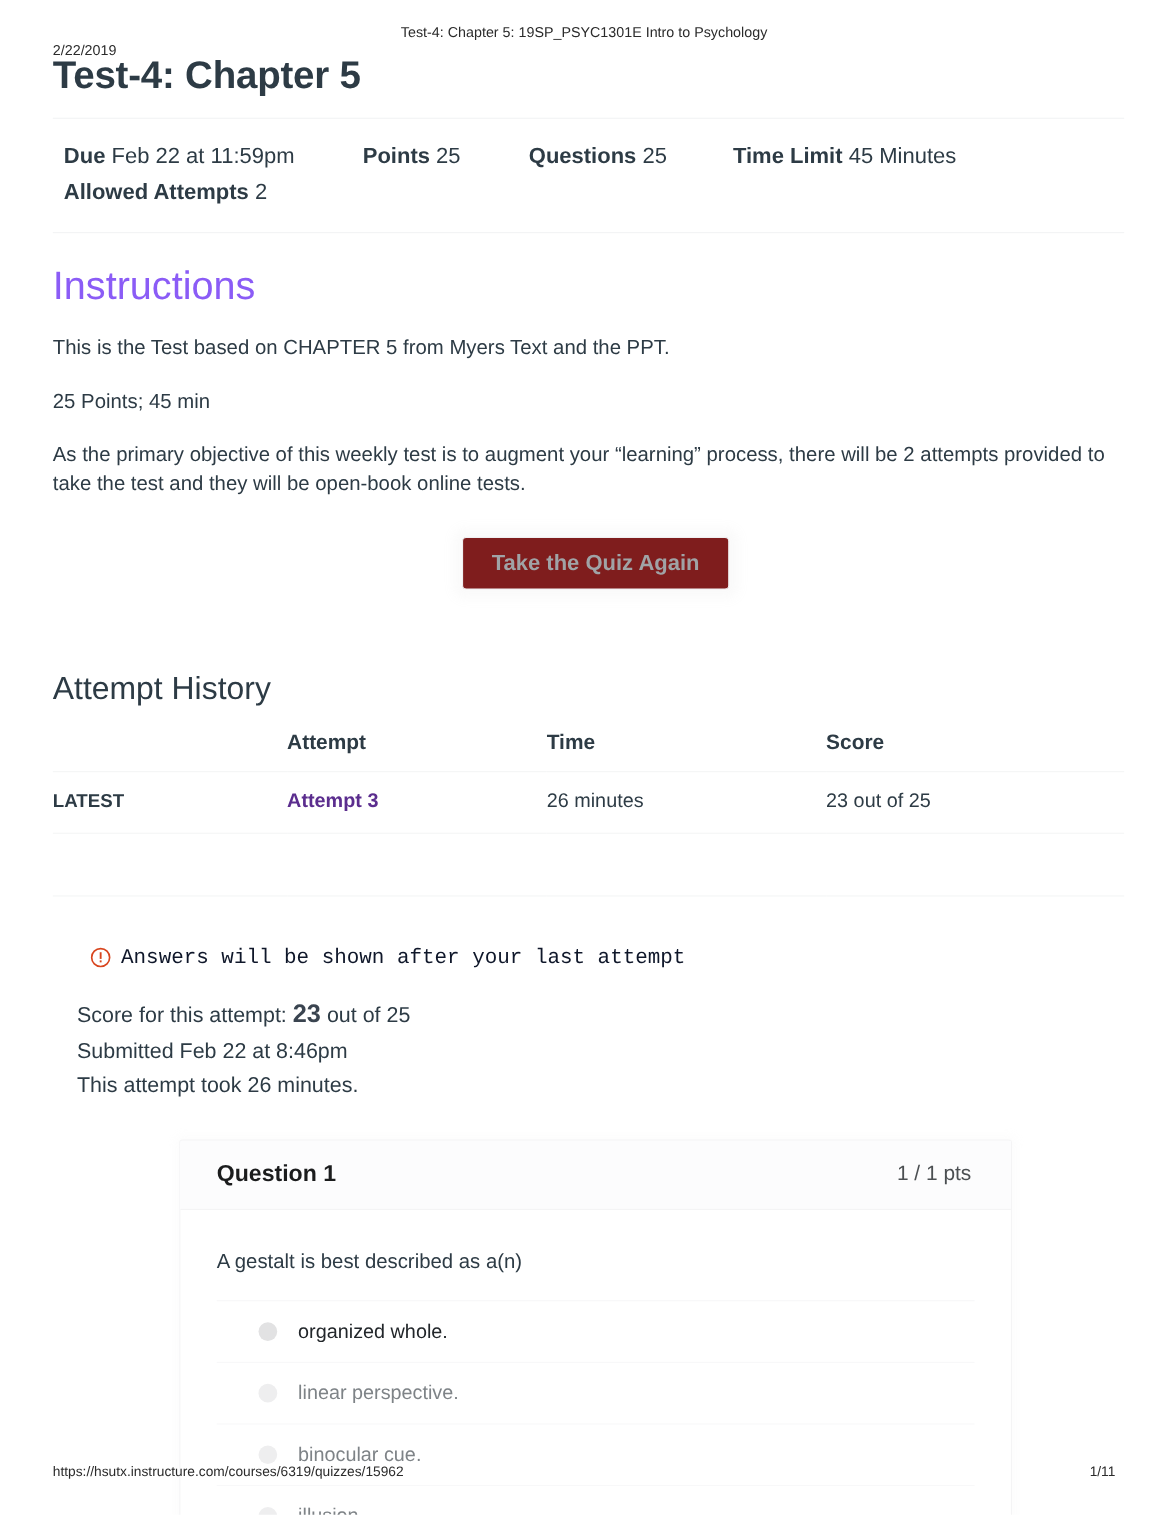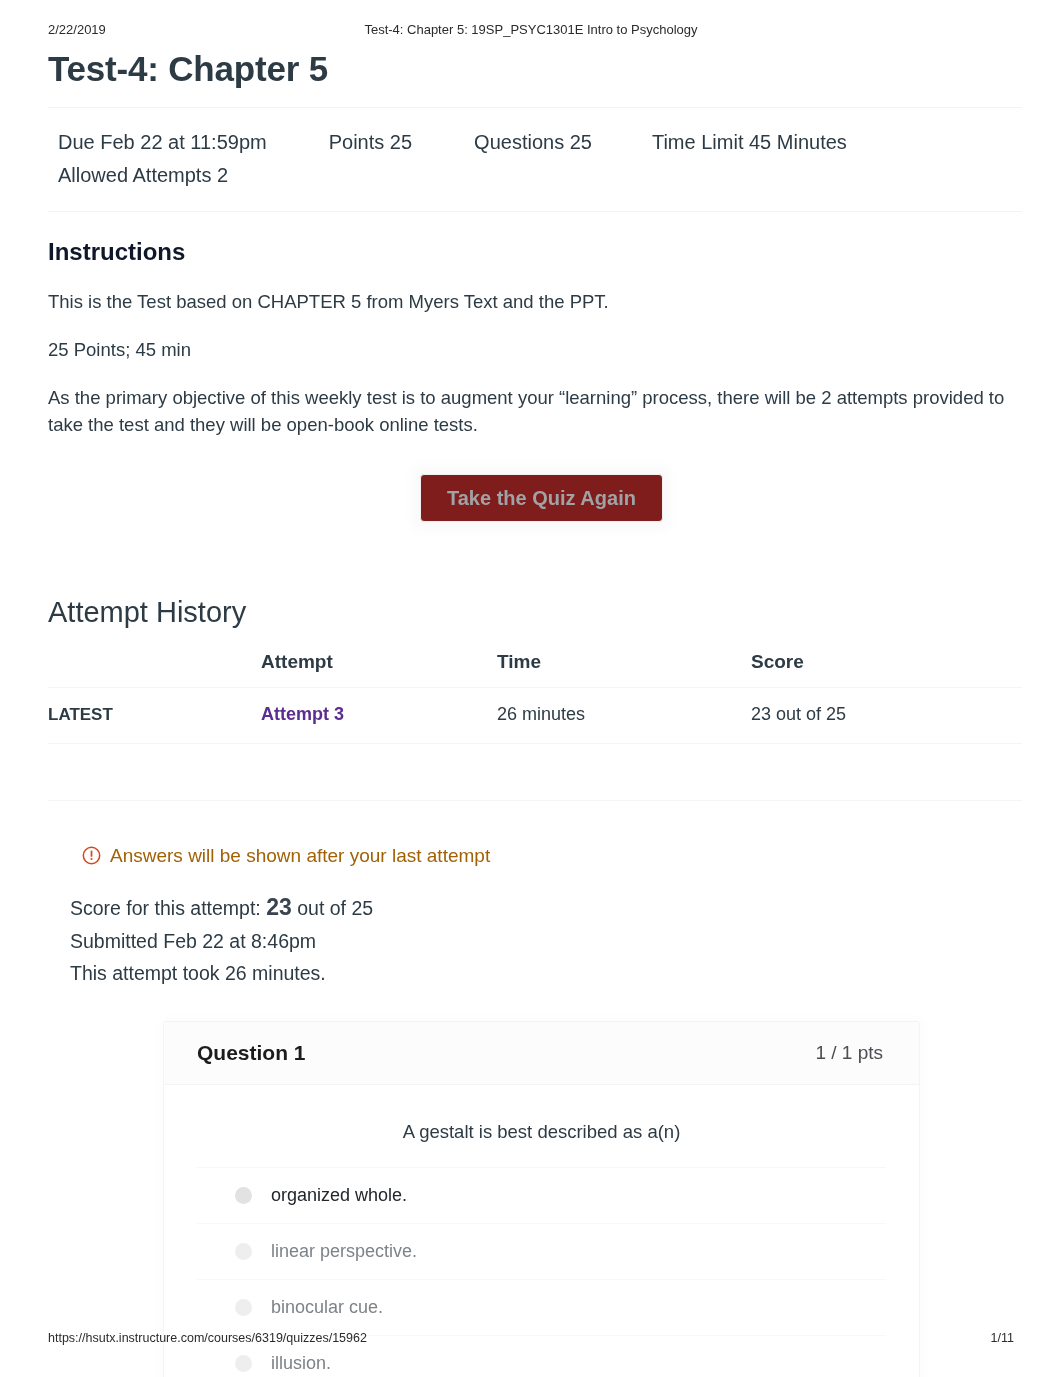--- a/index.html
+++ b/index.html
@@ -22,21 +22,21 @@
     top: 22px;
     left: 0;
     width: 1062px;
     height: 18px;
     font-size: 13px;
     color: #2b2b2b;
   }
   .print-header .ph-date {
     position: absolute;
     left: 48px;
-    top: 0;
+    top: 16px;
   }
   .print-header .ph-title {
     position: absolute;
     left: 0;
     top: 0;
     width: 1062px;
     text-align: center;
   }
   .print-footer {
     position: absolute;
@@ -82,30 +82,30 @@
     padding: 18px 10px 20px 10px;
     margin-bottom: 26px;
   }
   .meta-row {
     font-size: 20px;
     line-height: 1.62;
     color: #2d3b45;
     white-space: nowrap;
   }
   .meta-item { display: inline-block; }
-  .meta-label { font-weight: normal; }
+  .meta-label { font-weight: bold; }
   .meta-value { font-weight: normal; }
   .meta-gap-1 { display: inline-block; width: 62px; }
   .meta-gap-2 { display: inline-block; width: 62px; }
   .meta-gap-3 { display: inline-block; width: 60px; }
 
   h2.section-heading {
-    font-size: 24px;
-    font-weight: bold;
-    color: #0f172a;
+    font-size: 36px;
+    font-weight: normal;
+    color: #8b5cf6;
     margin: 0 0 22px 0;
     line-height: 1.2;
   }
 
   p.body-text {
     font-size: 18.5px;
     line-height: 1.42;
     color: #2d3b45;
     margin: 0 0 22px 0;
   }
@@ -176,22 +176,23 @@
     height: 22px;
     padding: 0;
   }
 
   
   .answers-notice {
     margin: 44px 0 0 34px;
     display: flex;
     align-items: center;
     gap: 9px;
-    color: #a16207;
+    color: #0f172a;
     font-size: 19px;
+    font-family: Liberation Mono, monospace;
   }
   .warn-icon {
     display: inline-block;
     width: 19px;
     height: 19px;
     flex: 0 0 19px;
   }
 
   .score-block {
     margin: 22px 0 0 22px;
@@ -233,21 +234,20 @@
     font-weight: normal;
   }
   .question-body {
     padding: 34px 33px 0 33px;
   }
   .question-text {
     font-size: 18.5px;
     color: #2d3b45;
     margin: 0 0 22px 0;
     line-height: 1.4;
-    text-align: center;
   }
 
   .answers {
     border-top: 1px solid #f7f7f8;
   }
   .answer-row {
     display: flex;
     align-items: center;
     gap: 19px;
     padding: 17px 0 17px 38px;

